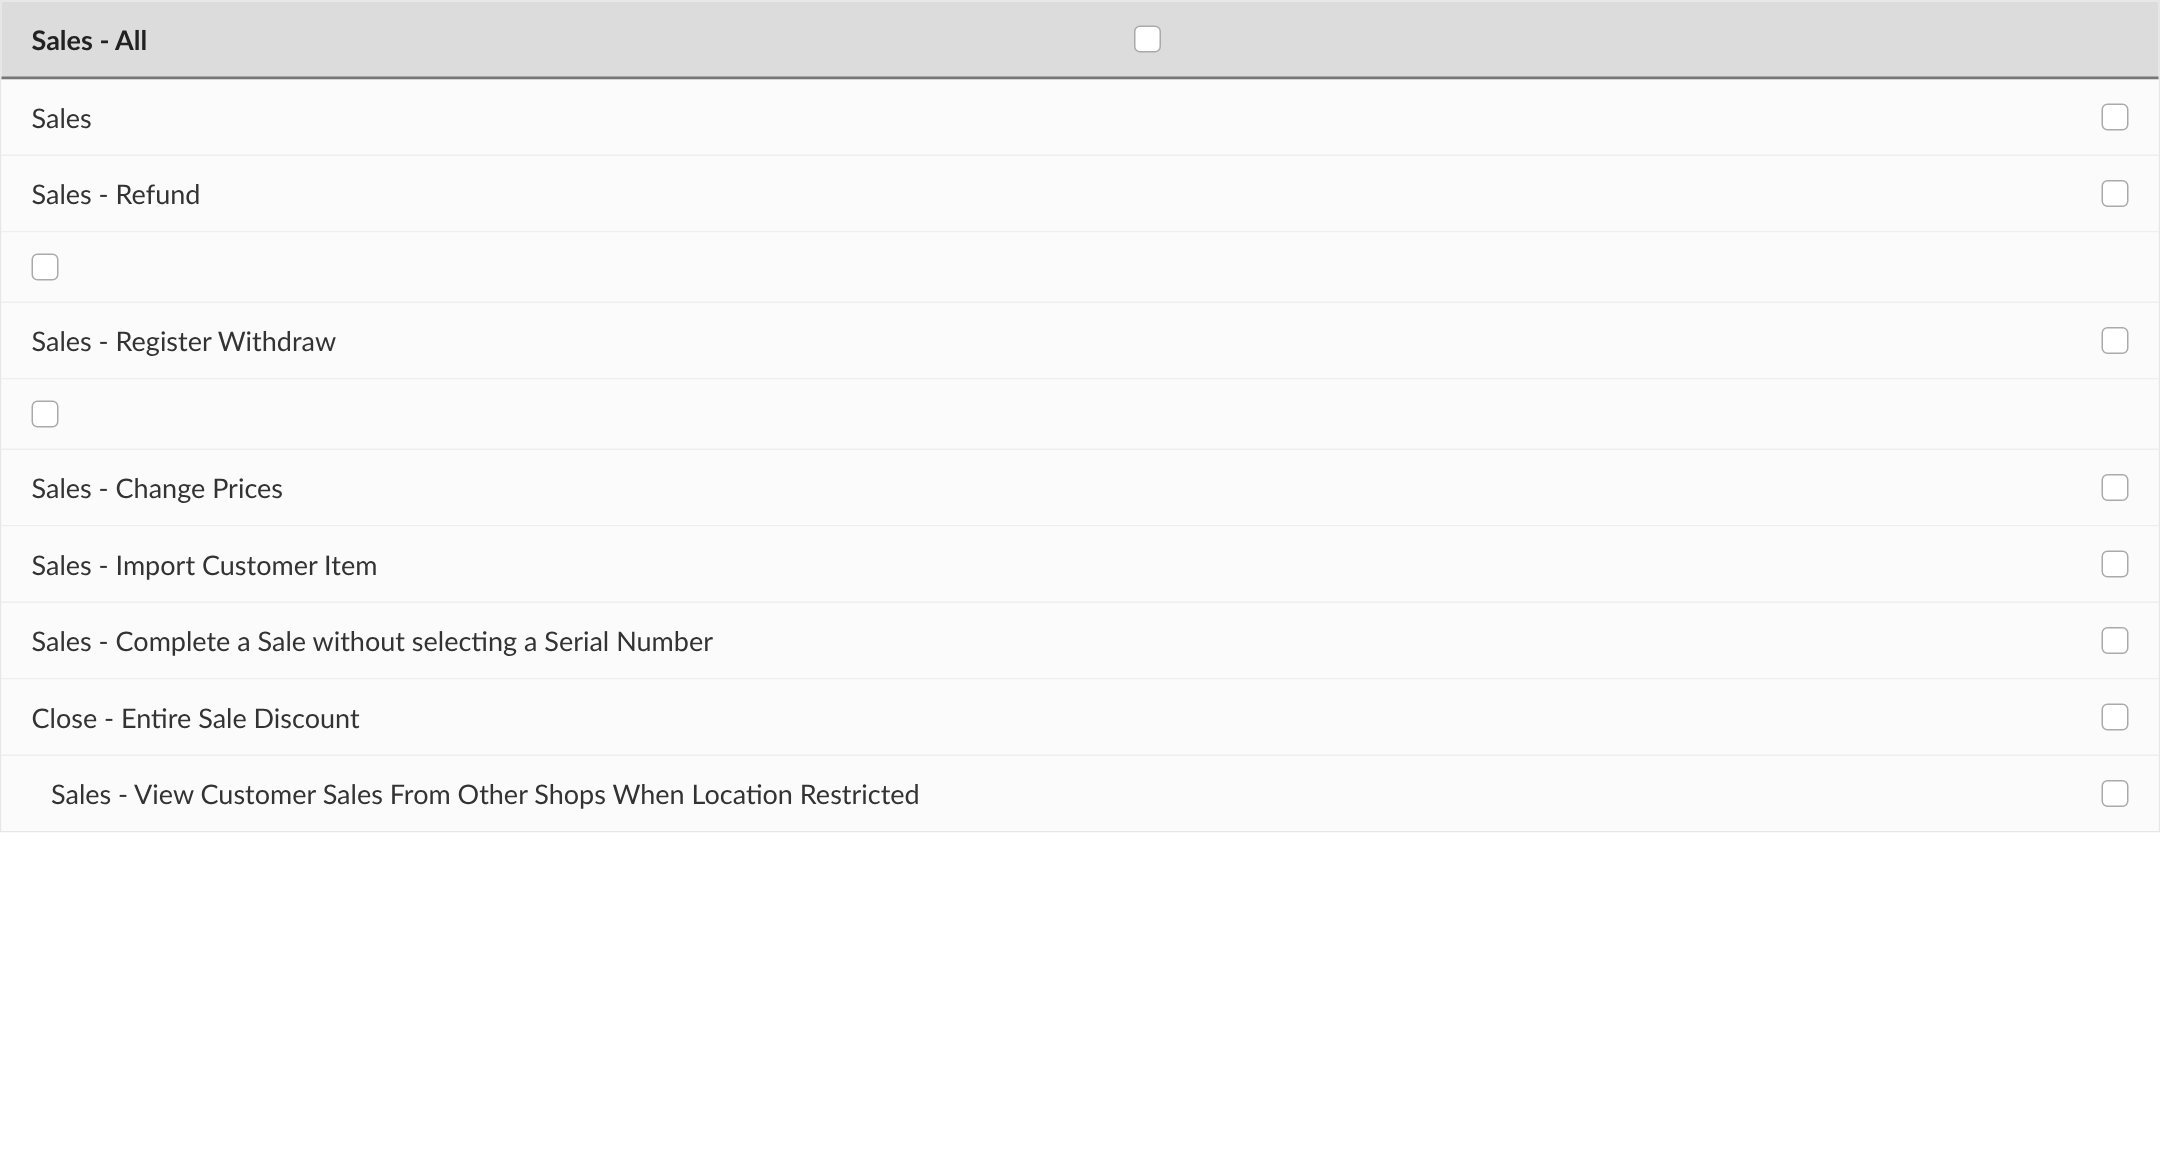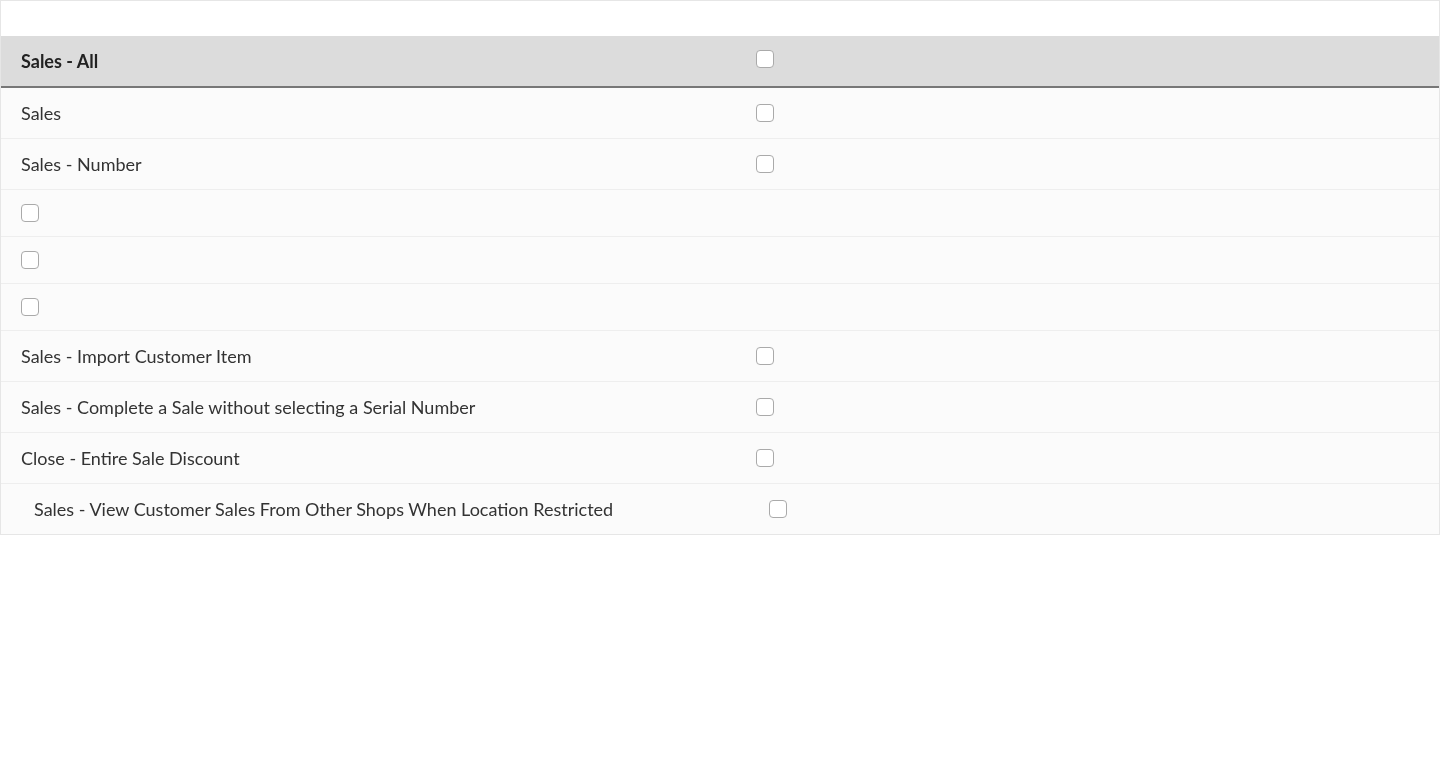--- a/index.html
+++ b/index.html
@@ -13,38 +13,38 @@
       color: #333333;
       font-size: 18px;
       padding: 0;
     }
     .container {
       width: 100%;
       border: 1px solid #e6e6e6;
     }
     .header-row {
       display: flex;
-      align-items: flex-start;
+      align-items: center;
       background: #dcdcdc;
       padding: 14px 20px;
       border-bottom: 2px solid #777;
-      margin-top: 35px;
     }
     .header-row .label {
       font-weight: 700;
       color: #222;
       width: 735px;
       flex-shrink: 0;
     }
     .row {
       display: flex;
       align-items: center;
       background: #fbfbfb;
       padding: 14px 20px;
       border-bottom: 1px solid #eeeeee;
+      justify-content: space-between;
     }
     .row:last-child {
       border-bottom: none;
       padding-left: 33px;
     }
     .row .label {
       color: #333;
       font-weight: 400;
       width: 735px;
       flex-shrink: 0;
@@ -73,30 +73,35 @@
   <div class="header-row">
     <span class="label">Sales - All</span>
     <input type="checkbox" class="checkbox" style="">
   </div>
   <div id="rows">
       <div class="row">
         <span class="label">Sales</span>
         <input type="checkbox" class="checkbox" style="">
       </div>
       <div class="row">
-        <span class="label">Sales - Number</span>
+        <span class="label">Sales - Refund</span>
         <input type="checkbox" class="checkbox" style="">
       </div>
       <div class="row">
         <input type="checkbox" class="checkbox" style="">
       </div>
       <div class="row">
+        <span class="label">Sales - Register Withdraw</span>
         <input type="checkbox" class="checkbox" style="">
       </div>
       <div class="row">
+        <input type="checkbox" class="checkbox" style="">
+      </div>
+      <div class="row">
+        <span class="label">Sales - Change Prices</span>
         <input type="checkbox" class="checkbox" style="">
       </div>
       <div class="row">
         <span class="label">Sales - Import Customer Item</span>
         <input type="checkbox" class="checkbox" style="">
       </div>
       <div class="row">
         <span class="label">Sales - Complete a Sale without selecting a Serial Number</span>
         <input type="checkbox" class="checkbox" style="">
       </div>

